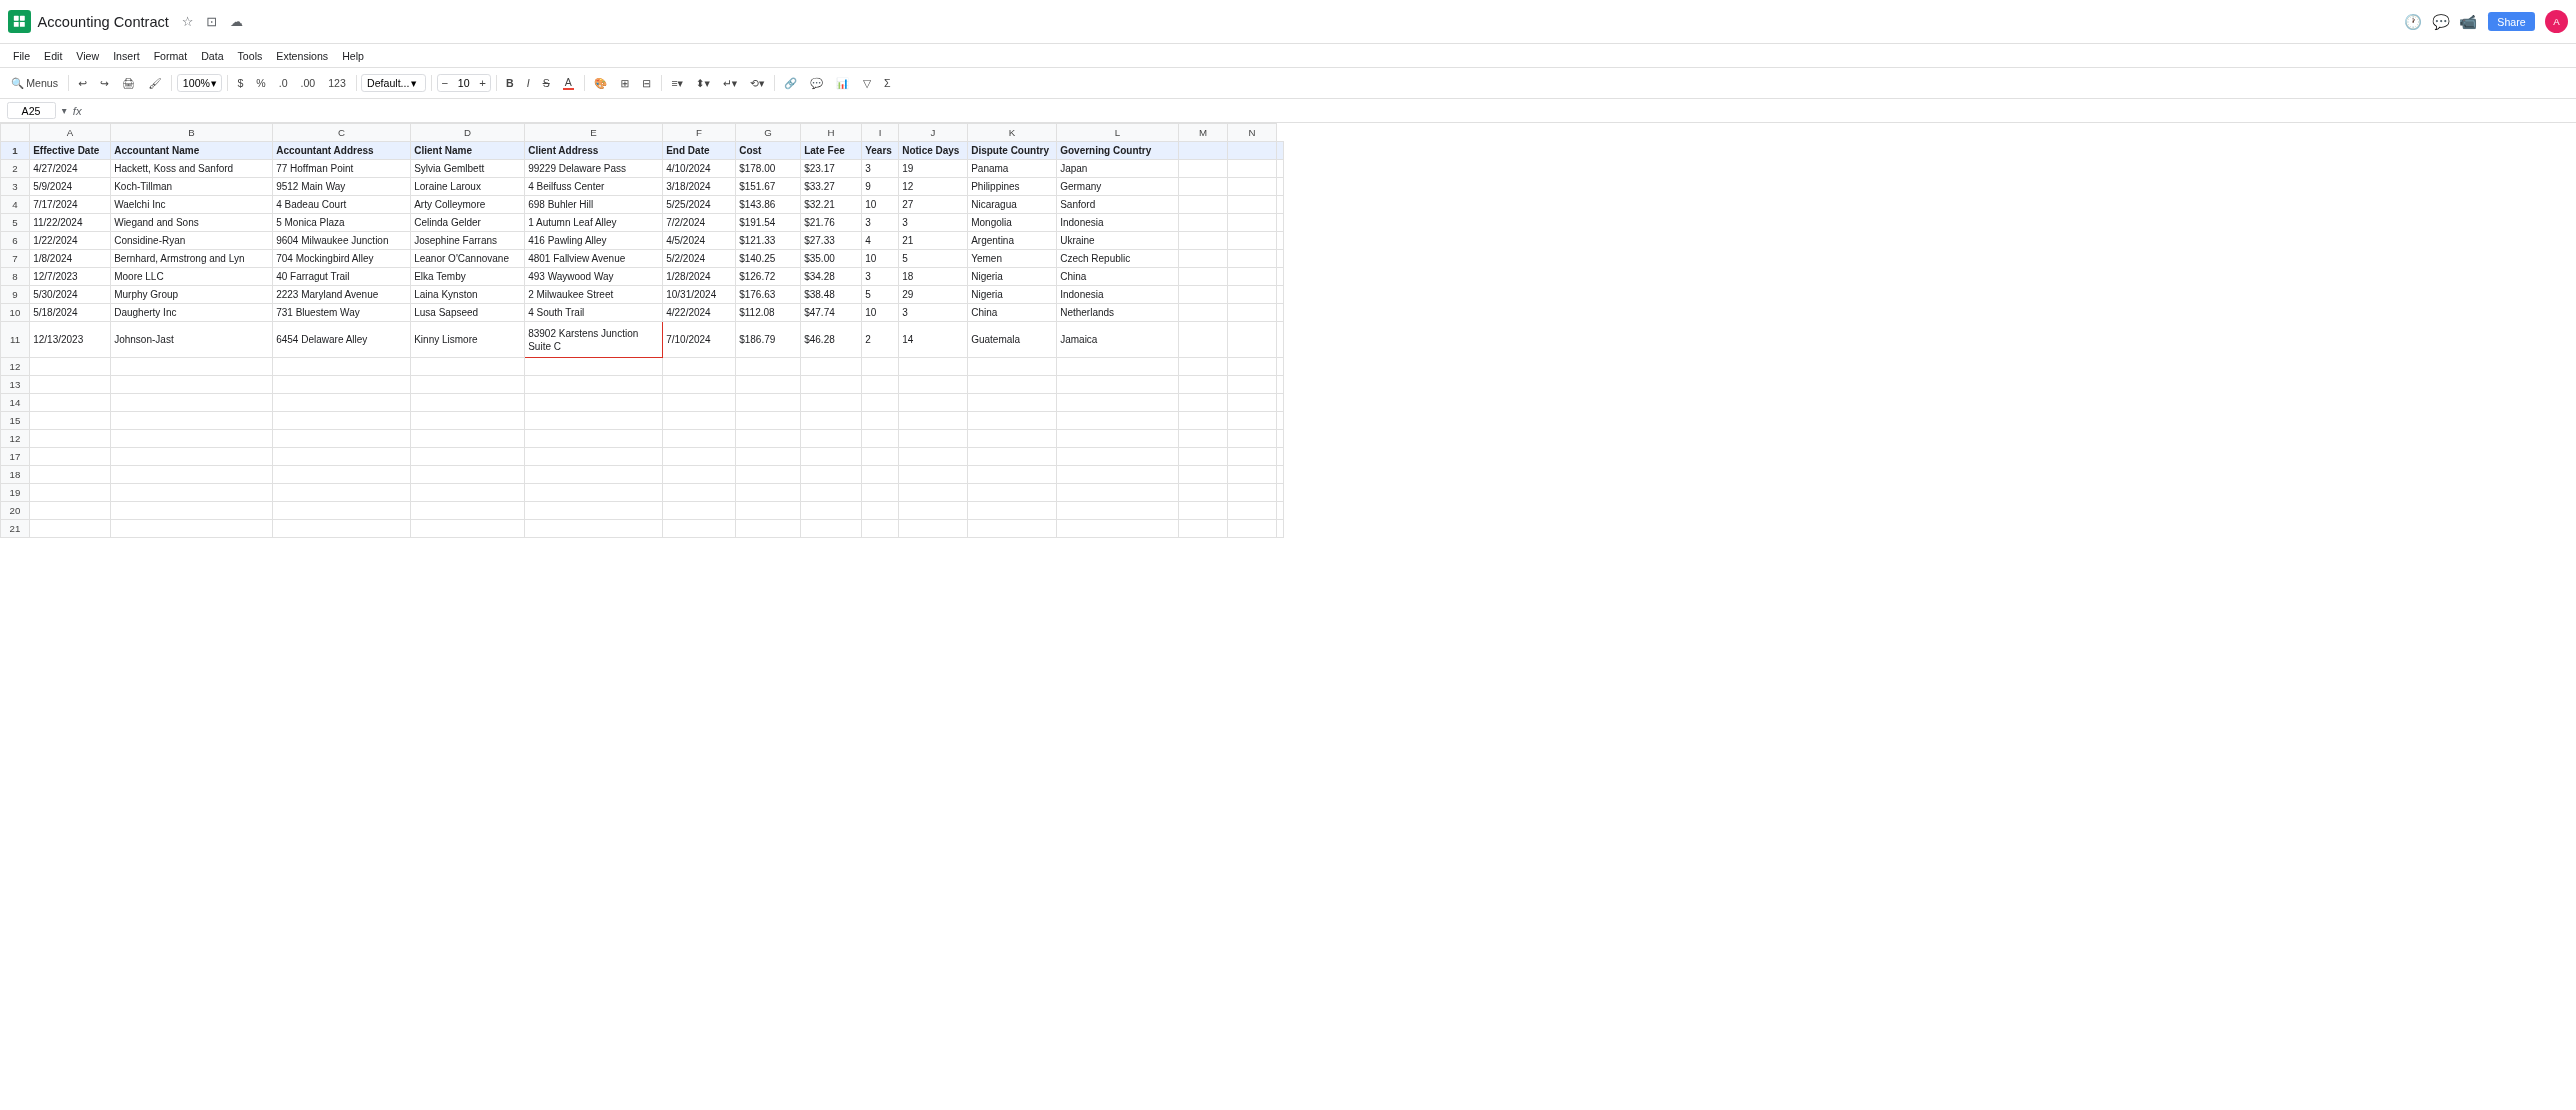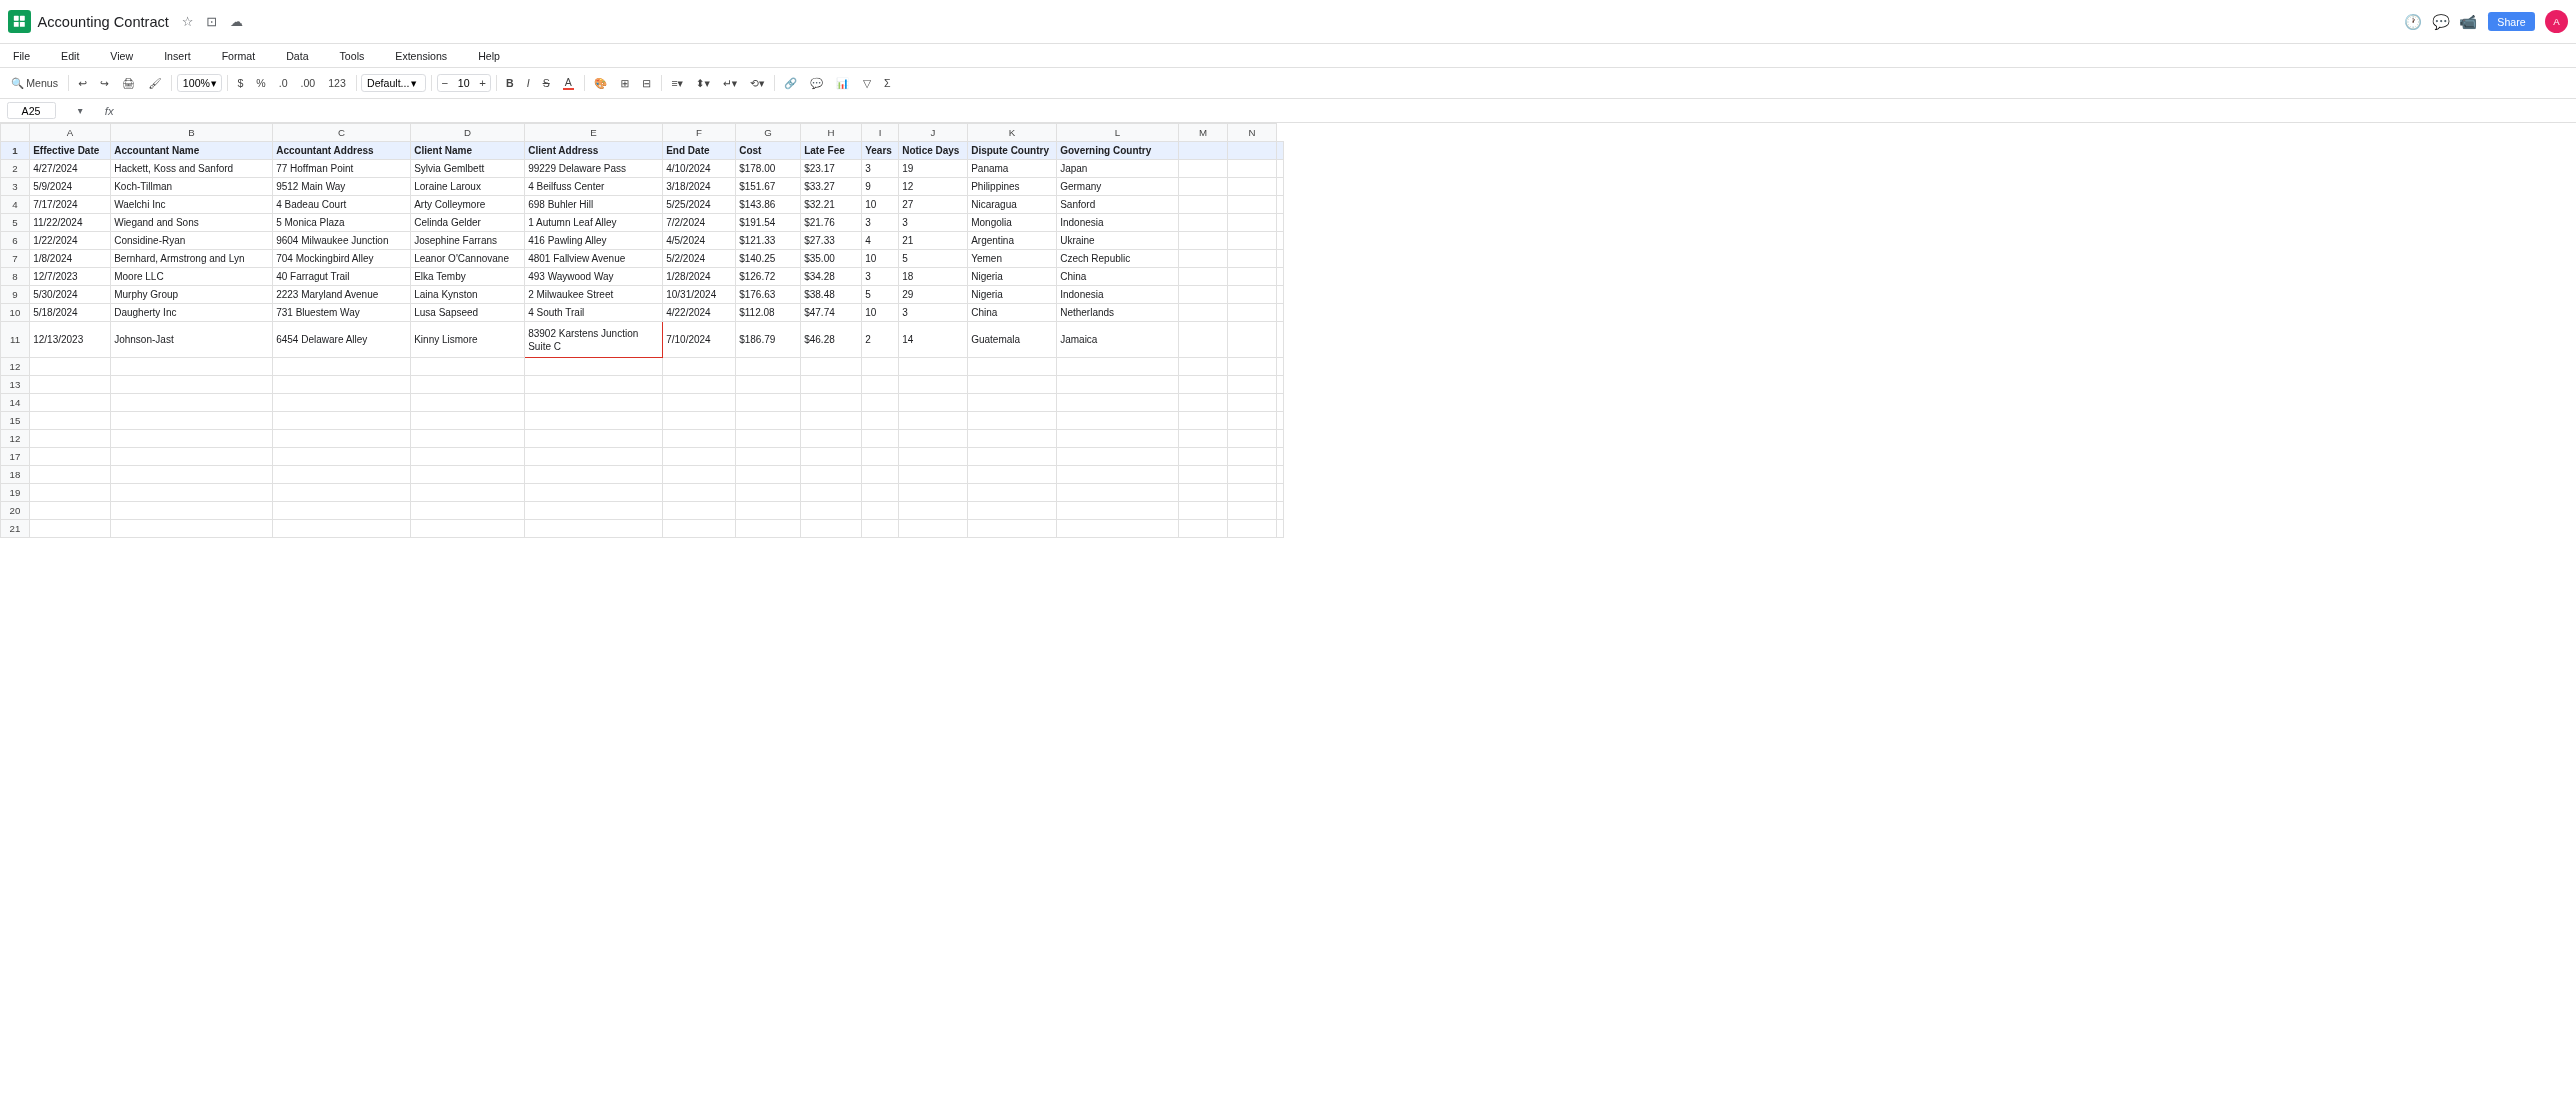--- a/index.html
+++ b/index.html
@@ -12,21 +12,21 @@
     }
     #app-icon { width: 23px; height: 23px; background: #0f9d58; border-radius: 3.2px; display: flex; align-items: center; justify-content: center; }
     #app-icon svg { width: 14.6px; height: 14.6px; }
     #title { font-size: 14.6px; font-weight: 400; color: #202124; margin-right: 3.2px; }
     .top-icon { color: #5f6368; font-size: 13px; cursor: pointer; padding: 1.6px 3.2px; }
     .spacer { flex: 1; }
     .top-right-icons { display: flex; gap: 9.7px; align-items: center; color: #5f6368; font-size: 14.6px; }
 
     
     #menu-bar {
-      display: flex; align-items: center; padding: 1.6px 6.5px; gap: 18px;
+      display: flex; align-items: center; padding: 1.6px 6.5px; gap: 1px;
       background: #fff; border-bottom: 0.8px solid #e0e0e0; height: 24px;
     }
     .menu-item { padding: 2.4px 6.5px; font-size: 10.6px; color: #202124; cursor: pointer; border-radius: 2.4px; }
 
     
     #toolbar {
       display: flex; align-items: center; padding: 3.2px 6.5px; gap: 3.2px;
       background: #fff; border-bottom: 0.8px solid #e0e0e0; height: 31px; flex-wrap: nowrap;
     }
     .tb-btn {
@@ -39,21 +39,21 @@
     .tb-font-size { display: flex; align-items: center; border: 0.8px solid #dadce0; border-radius: 3.2px; }
     .tb-font-size input { width: 23px; text-align: center; border: none; font-size: 10.6px; outline: none; }
     .tb-font-size .fs-btn { padding: 1.6px 4px; cursor: pointer; font-size: 11.4px; color: #444; background: transparent; border: none; }
     .tb-bold { font-weight: bold; }
     .tb-italic { font-style: italic; }
     .tb-strikethrough { text-decoration: line-through; }
     .underline-bar { width: 11.4px; height: 2.4px; background: #ea4335; margin: 0 auto; }
 
     
     #formula-bar {
-      display: flex; align-items: center; padding: 1.6px 6.5px; gap: 19px;
+      display: flex; align-items: center; padding: 1.6px 6.5px; gap: 3px;
       background: #fff; border-bottom: 0.8px solid #e0e0e0; height: 24px;
     }
     #cell-ref { width: 49px; border: 0.8px solid #dadce0; border-radius: 2.4px; padding: 1.6px 3.2px; font-size: 10.6px; text-align: center; }
     #fx-icon { color: #5f6368; font-size: 11.4px; font-style: italic; }
     #formula-input { flex: 1; border: none; outline: none; font-size: 10.6px; color: #202124; }
 
     
     #sheet-container { overflow: auto; height: calc(100vh - 120px); }
     table { border-collapse: collapse; table-layout: fixed; }
     th, td { border: 0.8px solid #e0e0e0; font-size: 10px; padding: 0 3.2px; white-space: nowrap; overflow: hidden; text-overflow: ellipsis; height: 18px; }

